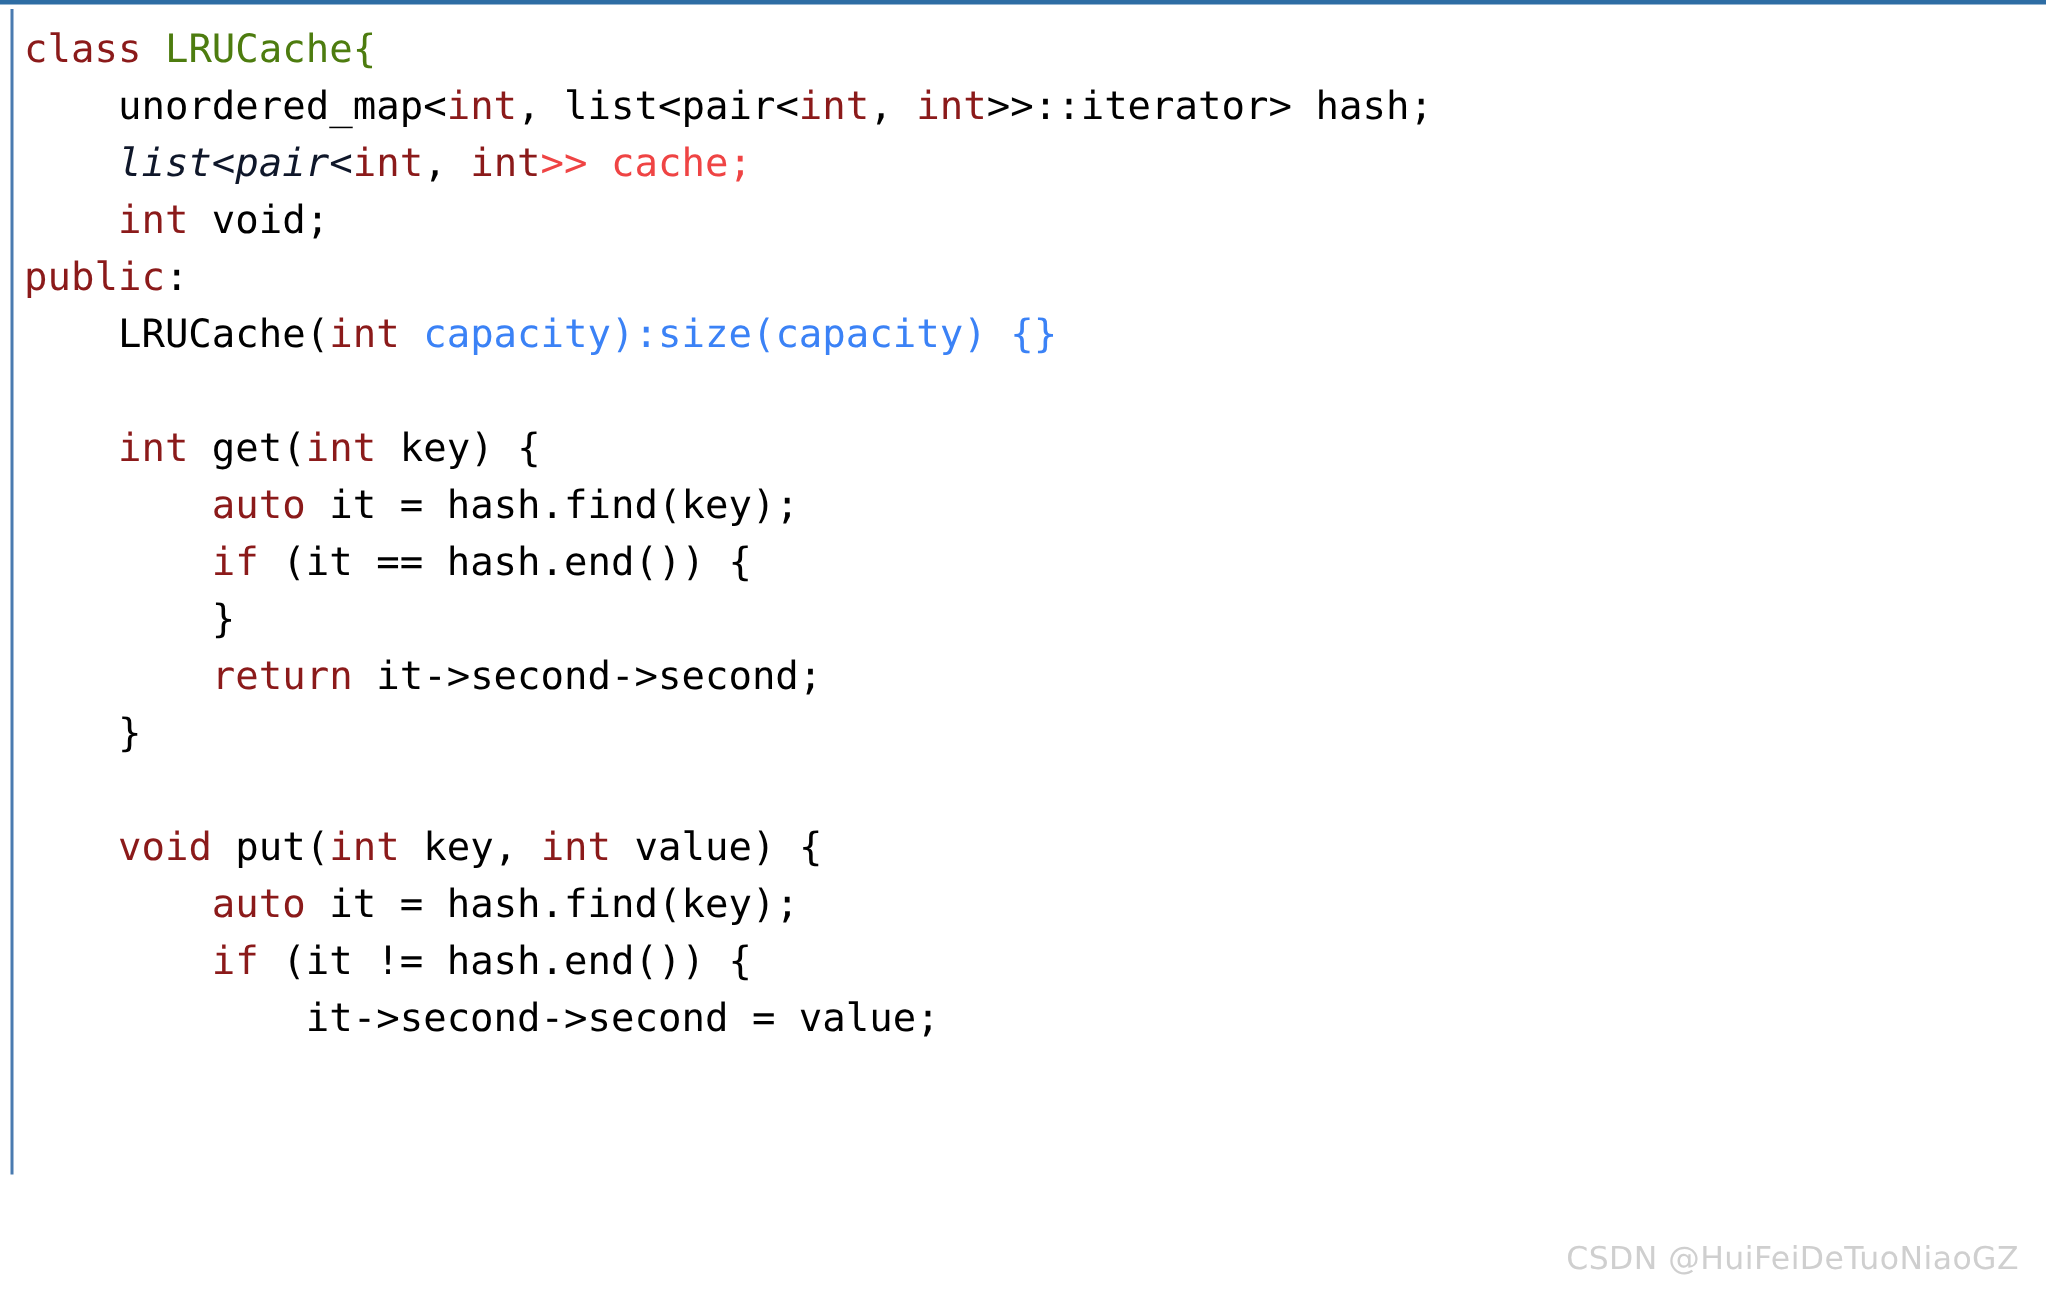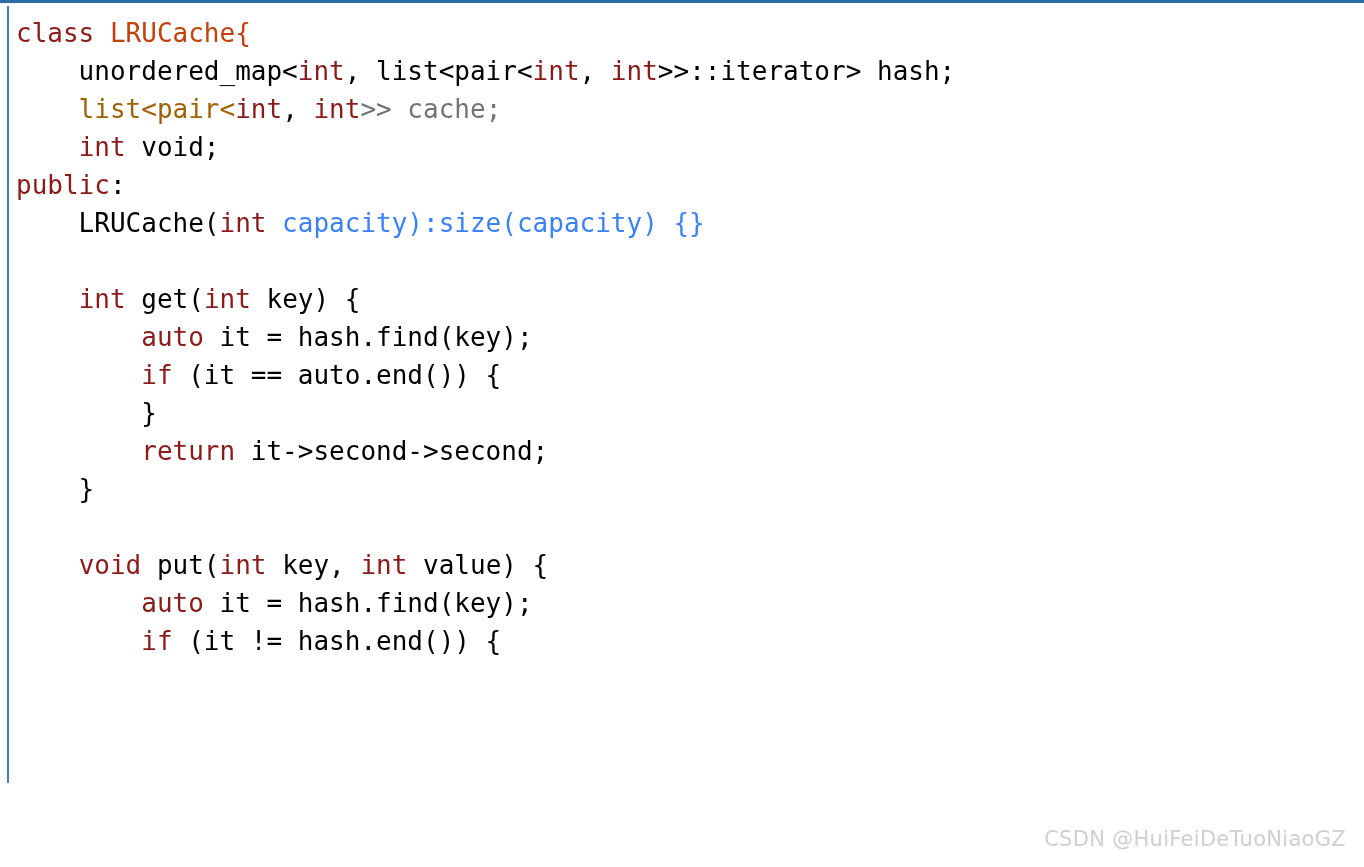--- a/index.html
+++ b/index.html
@@ -77,35 +77,36 @@
   }
 </style>
 </head>
 <body>
 
 <div id="page">
 
   <div id="code-block">
     <div id="code-left-rule"></div>
     <div id="code-lines">
-        <div class="code-line"><span class="kw" style="color: rgb(139, 26, 26); text-align: center;">class</span><span style="color: #c2410c; text-align: center;"> LRUCache{</span></div>
+        <div class="code-line"><span class="kw" style="color: rgb(139, 26, 26); text-align: center;">class</span><span style="color: #4d7c0f; text-align: center;"> LRUCache{</span></div>
         <div class="code-line"><span style="color: rgb(0, 0, 0);">    unordered_map&lt;</span><span class="kw" style="color: rgb(139, 26, 26);">int</span><span style="color: rgb(0, 0, 0);">, list&lt;pair&lt;</span><span class="kw" style="color: rgb(139, 26, 26);">int</span><span style="color: rgb(0, 0, 0);">, </span><span class="kw" style="color: rgb(139, 26, 26);">int</span><span style="color: rgb(0, 0, 0);">&gt;&gt;::iterator&gt; hash;</span></div>
-        <div class="code-line"><span style="color: #a16207;">    list&lt;pair&lt;</span><span class="kw" style="color: rgb(139, 26, 26);">int</span><span style="color: rgb(0, 0, 0);">, </span><span class="kw" style="color: rgb(139, 26, 26);">int</span><span style="color: #737373;">&gt;&gt; cache;</span></div>
+        <div class="code-line"><span style="color: #0f172a; font-style: italic;">    list&lt;pair&lt;</span><span class="kw" style="color: rgb(139, 26, 26);">int</span><span style="color: rgb(0, 0, 0);">, </span><span class="kw" style="color: rgb(139, 26, 26);">int</span><span style="color: #ef4444;">&gt;&gt; cache;</span></div>
         <div class="code-line"><span style="color: rgb(0, 0, 0);">    </span><span class="kw" style="color: rgb(139, 26, 26);">int</span><span style="color: rgb(0, 0, 0);"> void;</span></div>
         <div class="code-line"><span class="kw" style="color: rgb(139, 26, 26);">public</span><span style="color: rgb(0, 0, 0);">:</span></div>
         <div class="code-line"><span style="color: rgb(0, 0, 0);">    LRUCache(</span><span class="kw" style="color: rgb(139, 26, 26);">int</span><span style="color: #3b82f6;"> capacity):size(capacity) {}</span></div>
         <div class="code-line">&nbsp;</div>
         <div class="code-line"><span style="color: rgb(0, 0, 0);">    </span><span class="kw" style="color: rgb(139, 26, 26);">int</span><span style="color: rgb(0, 0, 0);"> get(</span><span class="kw" style="color: rgb(139, 26, 26);">int</span><span style="color: rgb(0, 0, 0); text-align: right;"> key) {</span></div>
         <div class="code-line"><span style="color: rgb(0, 0, 0);">        </span><span class="kw" style="color: rgb(139, 26, 26);">auto</span><span style="color: rgb(0, 0, 0);"> it = hash.find(key);</span></div>
-        <div class="code-line"><span style="color: rgb(0, 0, 0);">        </span><span class="kw" style="color: rgb(139, 26, 26);">if</span><span style="color: rgb(0, 0, 0);"> (it == auto.end()) {</span></div>
+        <div class="code-line"><span style="color: rgb(0, 0, 0);">        </span><span class="kw" style="color: rgb(139, 26, 26);">if</span><span style="color: rgb(0, 0, 0);"> (it == hash.end()) {</span></div>
         <div class="code-line"><span style="color: rgb(0, 0, 0);">        }</span></div>
         <div class="code-line"><span style="color: rgb(0, 0, 0);">        </span><span class="kw" style="color: rgb(139, 26, 26);">return</span><span style="color: rgb(0, 0, 0);"> it-&gt;second-&gt;second;</span></div>
         <div class="code-line"><span style="color: rgb(0, 0, 0);">    }</span></div>
         <div class="code-line">&nbsp;</div>
         <div class="code-line"><span style="color: rgb(0, 0, 0);">    </span><span class="kw" style="color: rgb(139, 26, 26);">void</span><span style="color: rgb(0, 0, 0);"> put(</span><span class="kw" style="color: rgb(139, 26, 26);">int</span><span style="color: rgb(0, 0, 0);"> key, </span><span class="kw" style="color: rgb(139, 26, 26);">int</span><span style="color: rgb(0, 0, 0);"> value) {</span></div>
         <div class="code-line"><span style="color: rgb(0, 0, 0);">        </span><span class="kw" style="color: rgb(139, 26, 26);">auto</span><span style="color: rgb(0, 0, 0);"> it = hash.find(key);</span></div>
         <div class="code-line"><span style="color: rgb(0, 0, 0);">        </span><span class="kw" style="color: rgb(139, 26, 26);">if</span><span style="color: rgb(0, 0, 0); text-align: center;"> (it != hash.end()) {</span></div>
+        <div class="code-line"><span style="color: rgb(0, 0, 0);">            it-&gt;second-&gt;second = value;</span></div>
       </div>
   </div>
 
   <div id="watermark">CSDN @HuiFeiDeTuoNiaoGZ</div>
 
 </div>
 
 </body></html>

